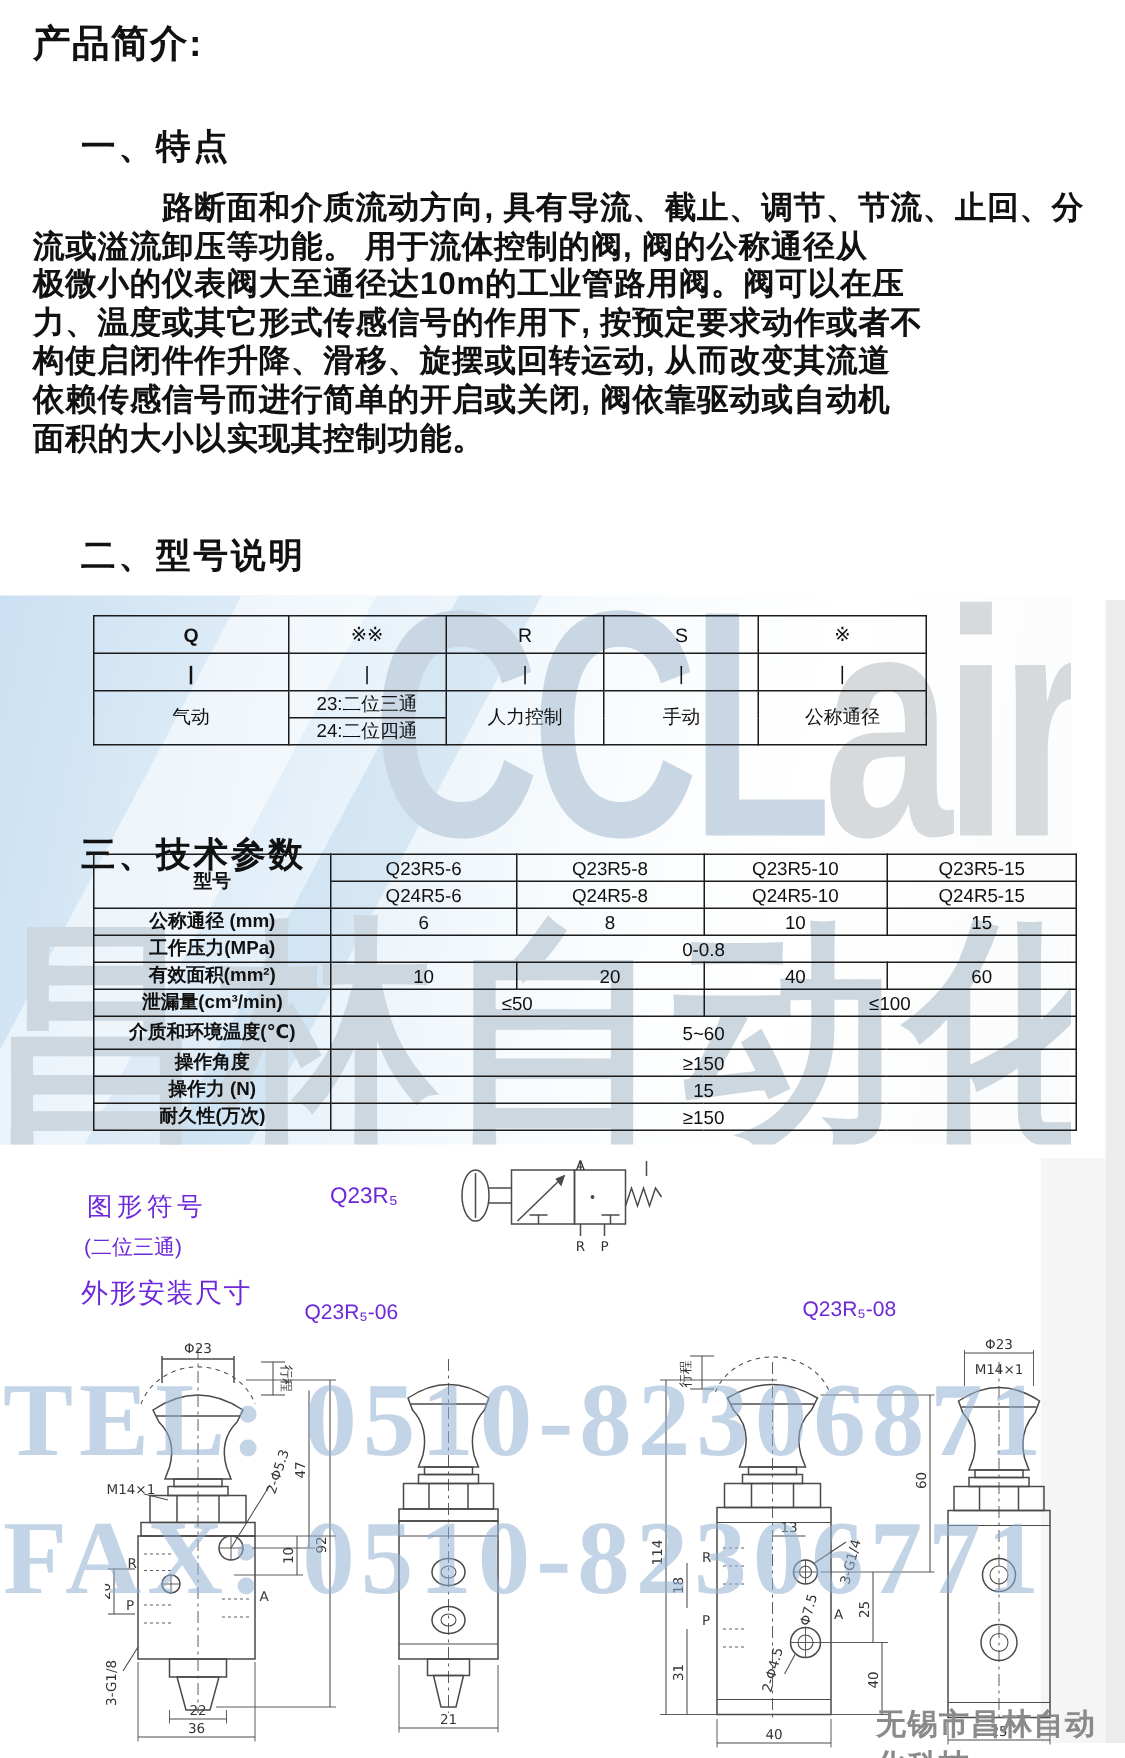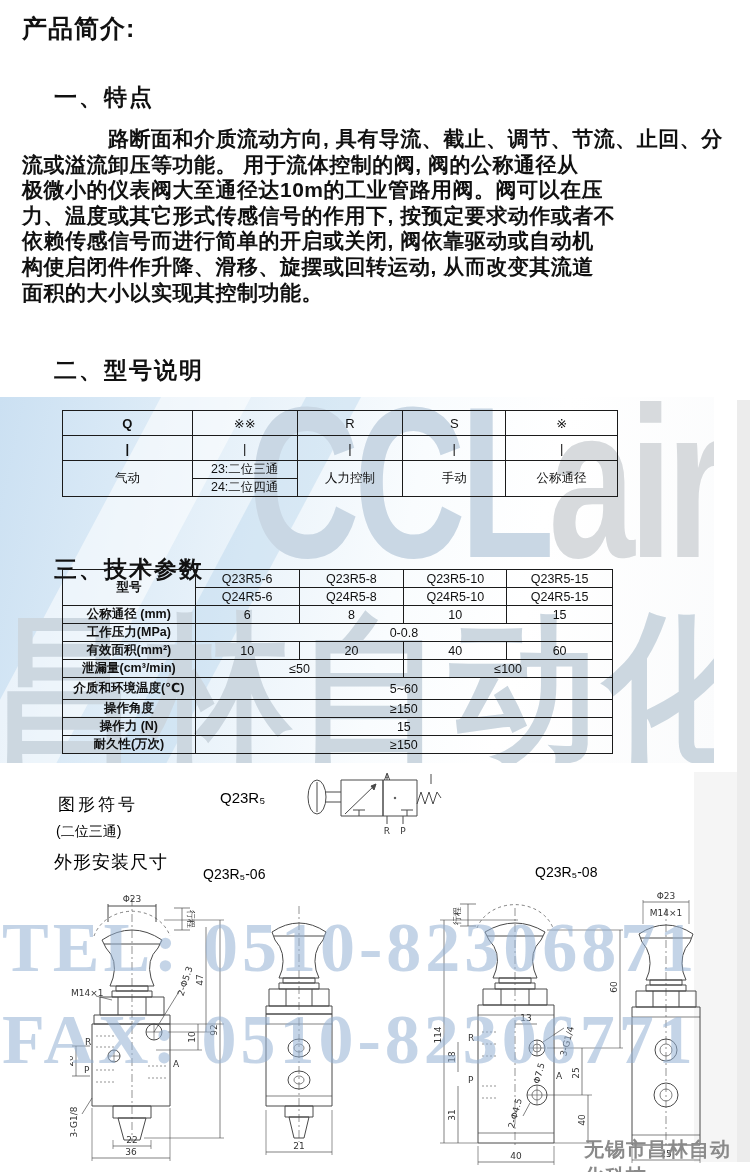--- a/index.html
+++ b/index.html
@@ -25,25 +25,25 @@
   #wm-cn{left:-8px;top:212px;font-size:160px;font-weight:bold;letter-spacing:6px;color:#ccd7e0;
          transform:scaleX(0.92);transform-origin:left top;white-space:nowrap;line-height:1;}
   
   table{border-collapse:collapse;background:transparent;}
   td{border:1.5px solid #1b1b1b;text-align:center;vertical-align:middle;
      font-size:13px;color:#111;padding:0 2px;}
   #model-table{left:62px;top:410px;width:556px;}
   #model-table td{height:24px;}
   #model-table .sub td{height:15px;font-size:12.5px;}
   #model-table .b{font-weight:bold;}
-  #tech-table{left:62px;top:569px;width:551px;}
+  #tech-table{left:62px;top:569px;width:656px;}
   #tech-table td{font-size:12.5px;height:17px;}
   #tech-table td.lbl{font-weight:bold;}
   
-  .draw-label{color:#000000;}
+  .draw-label{color:#6d28d9;}
   svg text{font-family:"DejaVu Sans","Liberation Sans",sans-serif;font-size:9px;fill:#333;}
   svg .cn{font-size:9px;}
   svg line,svg path,svg rect,svg circle,svg ellipse{vector-effect:non-scaling-stroke;}
   .wm-telfax{left:2px;width:748px;font-family:"Liberation Serif","DejaVu Serif",serif;
       font-size:70px;font-weight:bold;color:rgba(147,177,212,0.55);letter-spacing:4px;white-space:nowrap;}
   #company{font-size:20px;font-weight:bold;color:#8a8a8a;letter-spacing:1px;}
   #right-strip{left:737px;top:400px;width:13px;height:762px;background:#ececec;}
   #right-strip2{left:694px;top:772px;width:43px;height:390px;background:#f5f5f5;}
 </style>
 </head>
@@ -61,22 +61,22 @@
   <div id="right-strip2" class="abs"></div>
 
   <div class="abs h-title" style="left:22px;top:12px;">产品简介:</div>
   <div class="abs h-sec" style="left:54px;top:82px;">一、特点</div>
 
   <div id="intro" class="abs">
     <span class="pline">路断面和介质流动方向, 具有导流、截止、调节、节流、止回、分</span>
     <span class="pline">流或溢流卸压等功能。  用于流体控制的阀, 阀的公称通径从</span>
     <span class="pline">极微小的仪表阀大至通径达10m的工业管路用阀。阀可以在压</span>
     <span class="pline">力、温度或其它形式传感信号的作用下, 按预定要求动作或者不</span>
+    <span class="pline">构使启闭件作升降、滑移、旋摆或回转运动,  从而改变其流道</span>
     <span class="pline">依赖传感信号而进行简单的开启或关闭, 阀依靠驱动或自动机</span>
-    <span class="pline">构使启闭件作升降、滑移、旋摆或回转运动,  从而改变其流道</span>
     <span class="pline">面积的大小以实现其控制功能。</span>
   </div>
 
   <div class="abs h-sec" style="left:54px;top:355px;">二、型号说明</div>
 
   <table id="model-table" class="abs">
     <colgroup>
         <col style="width:130px">
         <col style="width:105px">
         <col style="width:106px">

